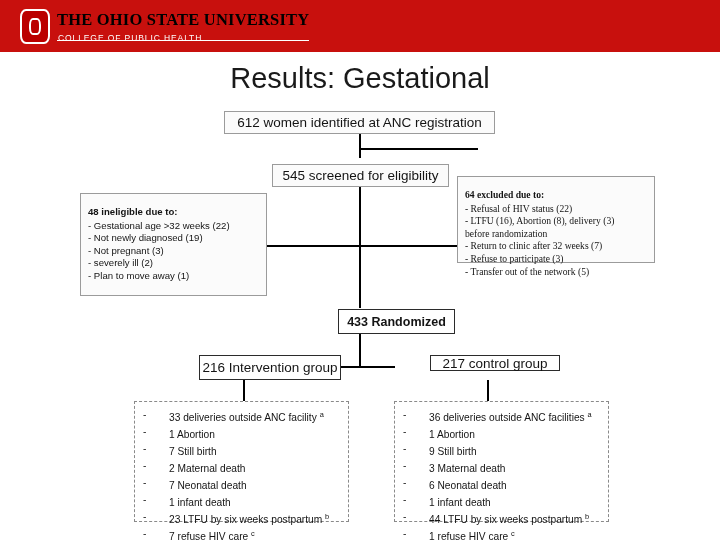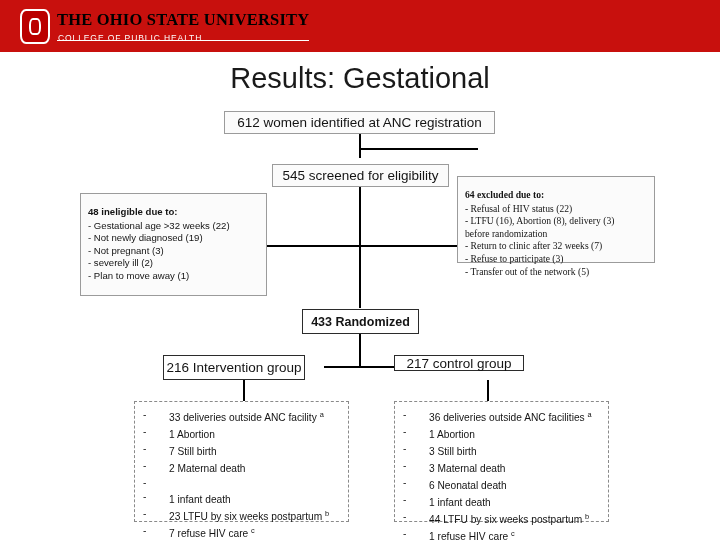--- a/index.html
+++ b/index.html
@@ -103,20 +103,21 @@
     font-family: "Liberation Sans", sans-serif;
     color: #141414;
     display: flex;
     align-items: center;
     justify-content: center;
     white-space: nowrap;
   }
   .nbox.solidblk {
     border: 1px solid #2b2b2b;
     background: #ffffff;
+    margin-left: 36px;
   }
   .nbox.lst {
     display: block;
     align-items: stretch;
     justify-content: flex-start;
     padding: 12px 6px 4px 7px;
     white-space: normal;
   }
   .nbox.dashedbox {
     border: 1px dashed #8a8a8a;
@@ -233,20 +234,21 @@
     <div class="dashrow">
       <span class="dash">-</span>
       <span class="txt"><span>7 Still birth</span><sup></sup></span>
     </div>
     <div class="dashrow">
       <span class="dash">-</span>
       <span class="txt"><span>2 Maternal death</span><sup></sup></span>
     </div>
     <div class="dashrow">
       <span class="dash">-</span>
+      <span class="txt"><span>7 Neonatal death</span><sup></sup></span>
     </div>
     <div class="dashrow">
       <span class="dash">-</span>
       <span class="txt"><span>1 infant death</span><sup></sup></span>
     </div>
     <div class="dashrow">
       <span class="dash">-</span>
       <span class="txt"><span>23 LTFU by six weeks postpartum </span><sup>b</sup></span>
     </div>
     <div class="dashrow">
@@ -259,21 +261,21 @@
     <div class="dashrow">
       <span class="dash">-</span>
       <span class="txt"><span>36 deliveries outside ANC facilities </span><sup>a</sup></span>
     </div>
     <div class="dashrow">
       <span class="dash">-</span>
       <span class="txt"><span>1 Abortion</span><sup></sup></span>
     </div>
     <div class="dashrow">
       <span class="dash">-</span>
-      <span class="txt"><span>3 Still birth</span><sup></sup></span>
+      <span class="txt"><span>9 Still birth</span><sup></sup></span>
     </div>
     <div class="dashrow">
       <span class="dash">-</span>
       <span class="txt"><span>3 Maternal death</span><sup></sup></span>
     </div>
     <div class="dashrow">
       <span class="dash">-</span>
       <span class="txt"><span>6 Neonatal death</span><sup></sup></span>
     </div>
     <div class="dashrow">

